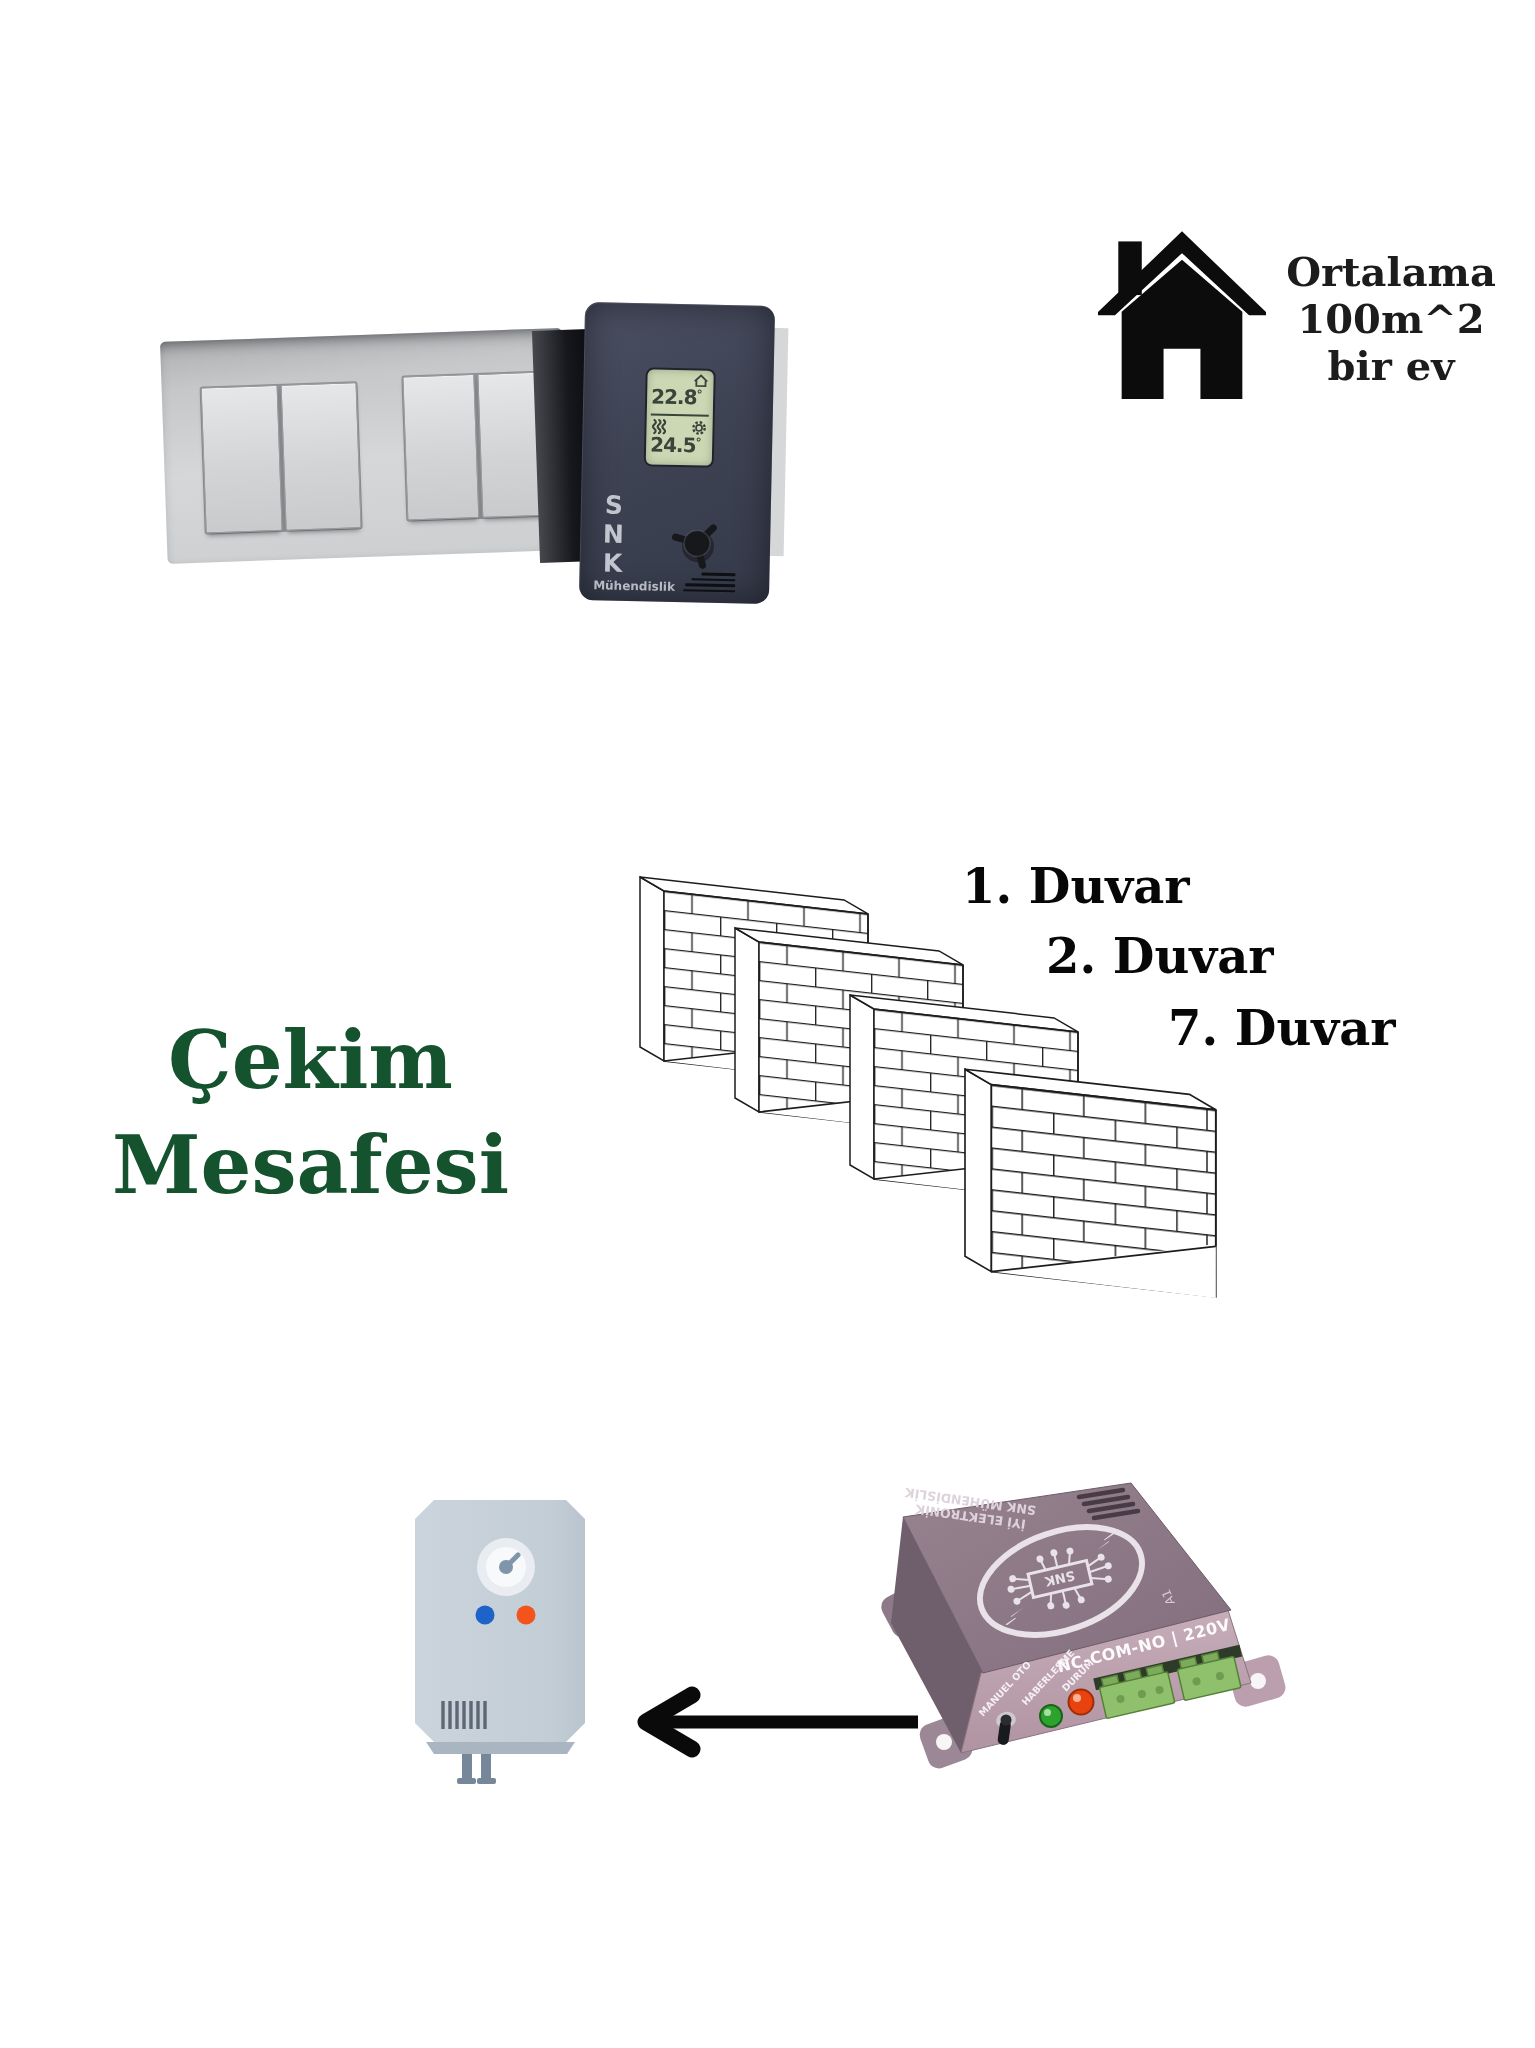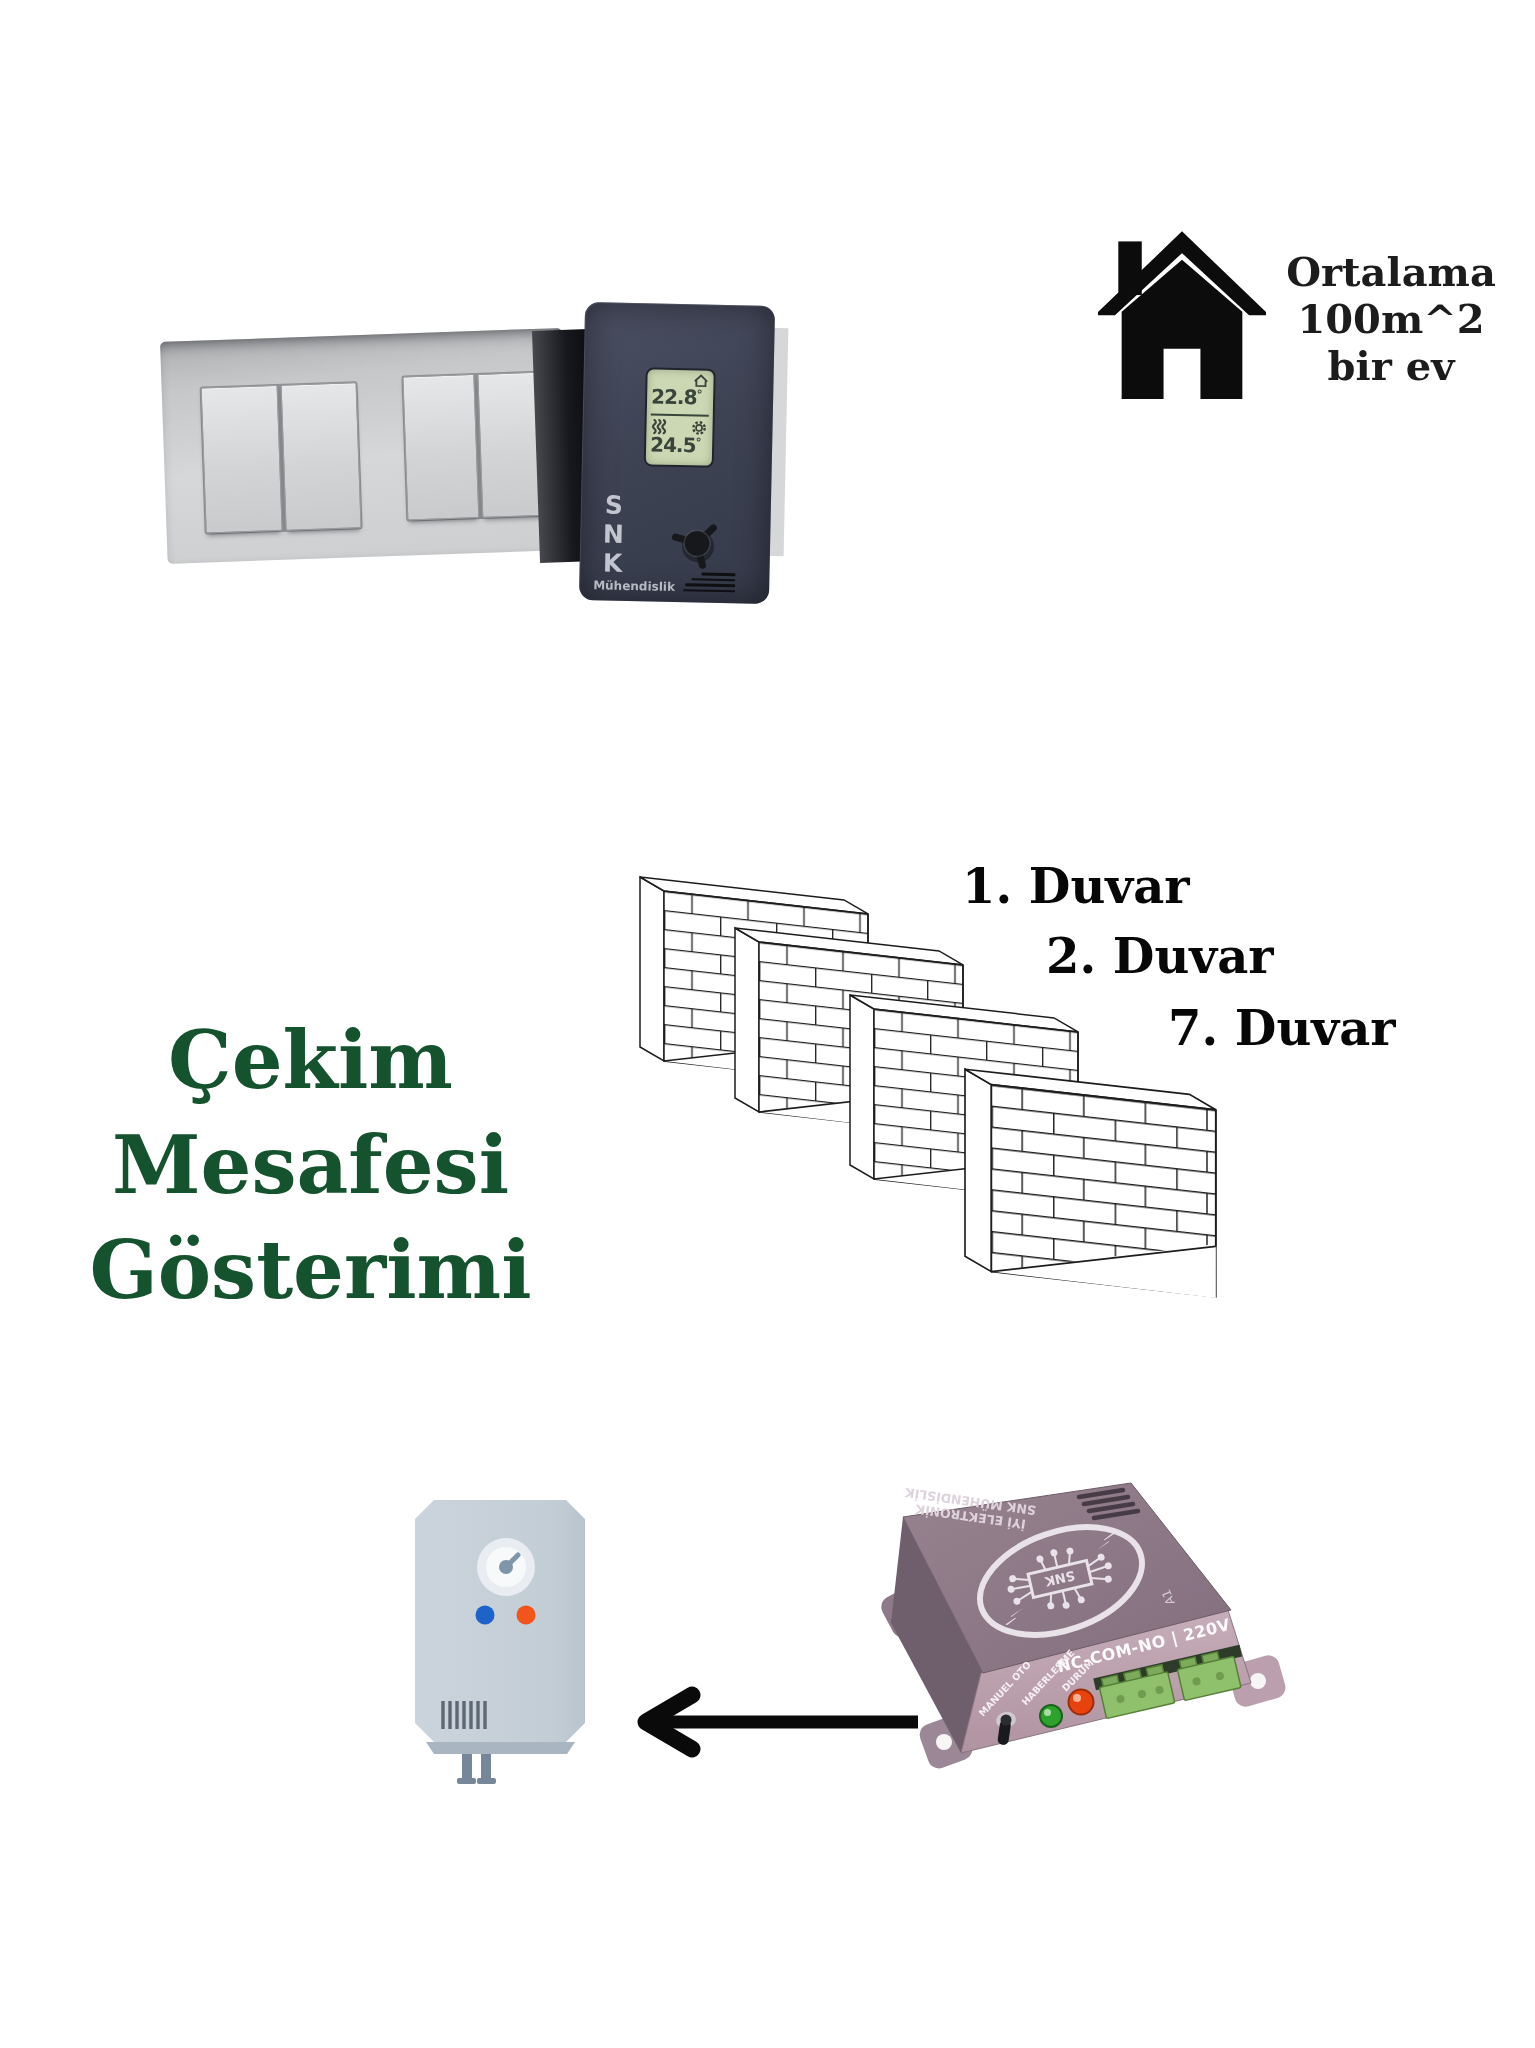--- a/index.html
+++ b/index.html
@@ -157,21 +157,20 @@
     <div class="house-text">
       <div>Ortalama</div>
       <div>100m^2</div>
       <div>bir ev</div>
     </div>
   </div>
 
   <div class="range-title">
     <div>Çekim</div>
     <div>Mesafesi</div>
-    <div>Gösterimi</div>
   </div>
 
   <svg class="walls-svg" width="925" height="460" viewBox="0 0 925 460">
     <defs>
       <pattern id="brick" width="56" height="38" patternUnits="userSpaceOnUse">
         <rect width="56" height="38" fill="#ffffff"></rect>
         <path d="M0 0.7 H56 M0 19.7 H56 M28 0 V19 M0.7 19 V38" stroke="#1c1c1c" stroke-width="1.3" fill="none"></path>
       </pattern>
       <g id="wall">
         <polygon points="0,12 24,26 24,196 0,182" fill="#ffffff" stroke="#1c1c1c" stroke-width="1.5"></polygon>

